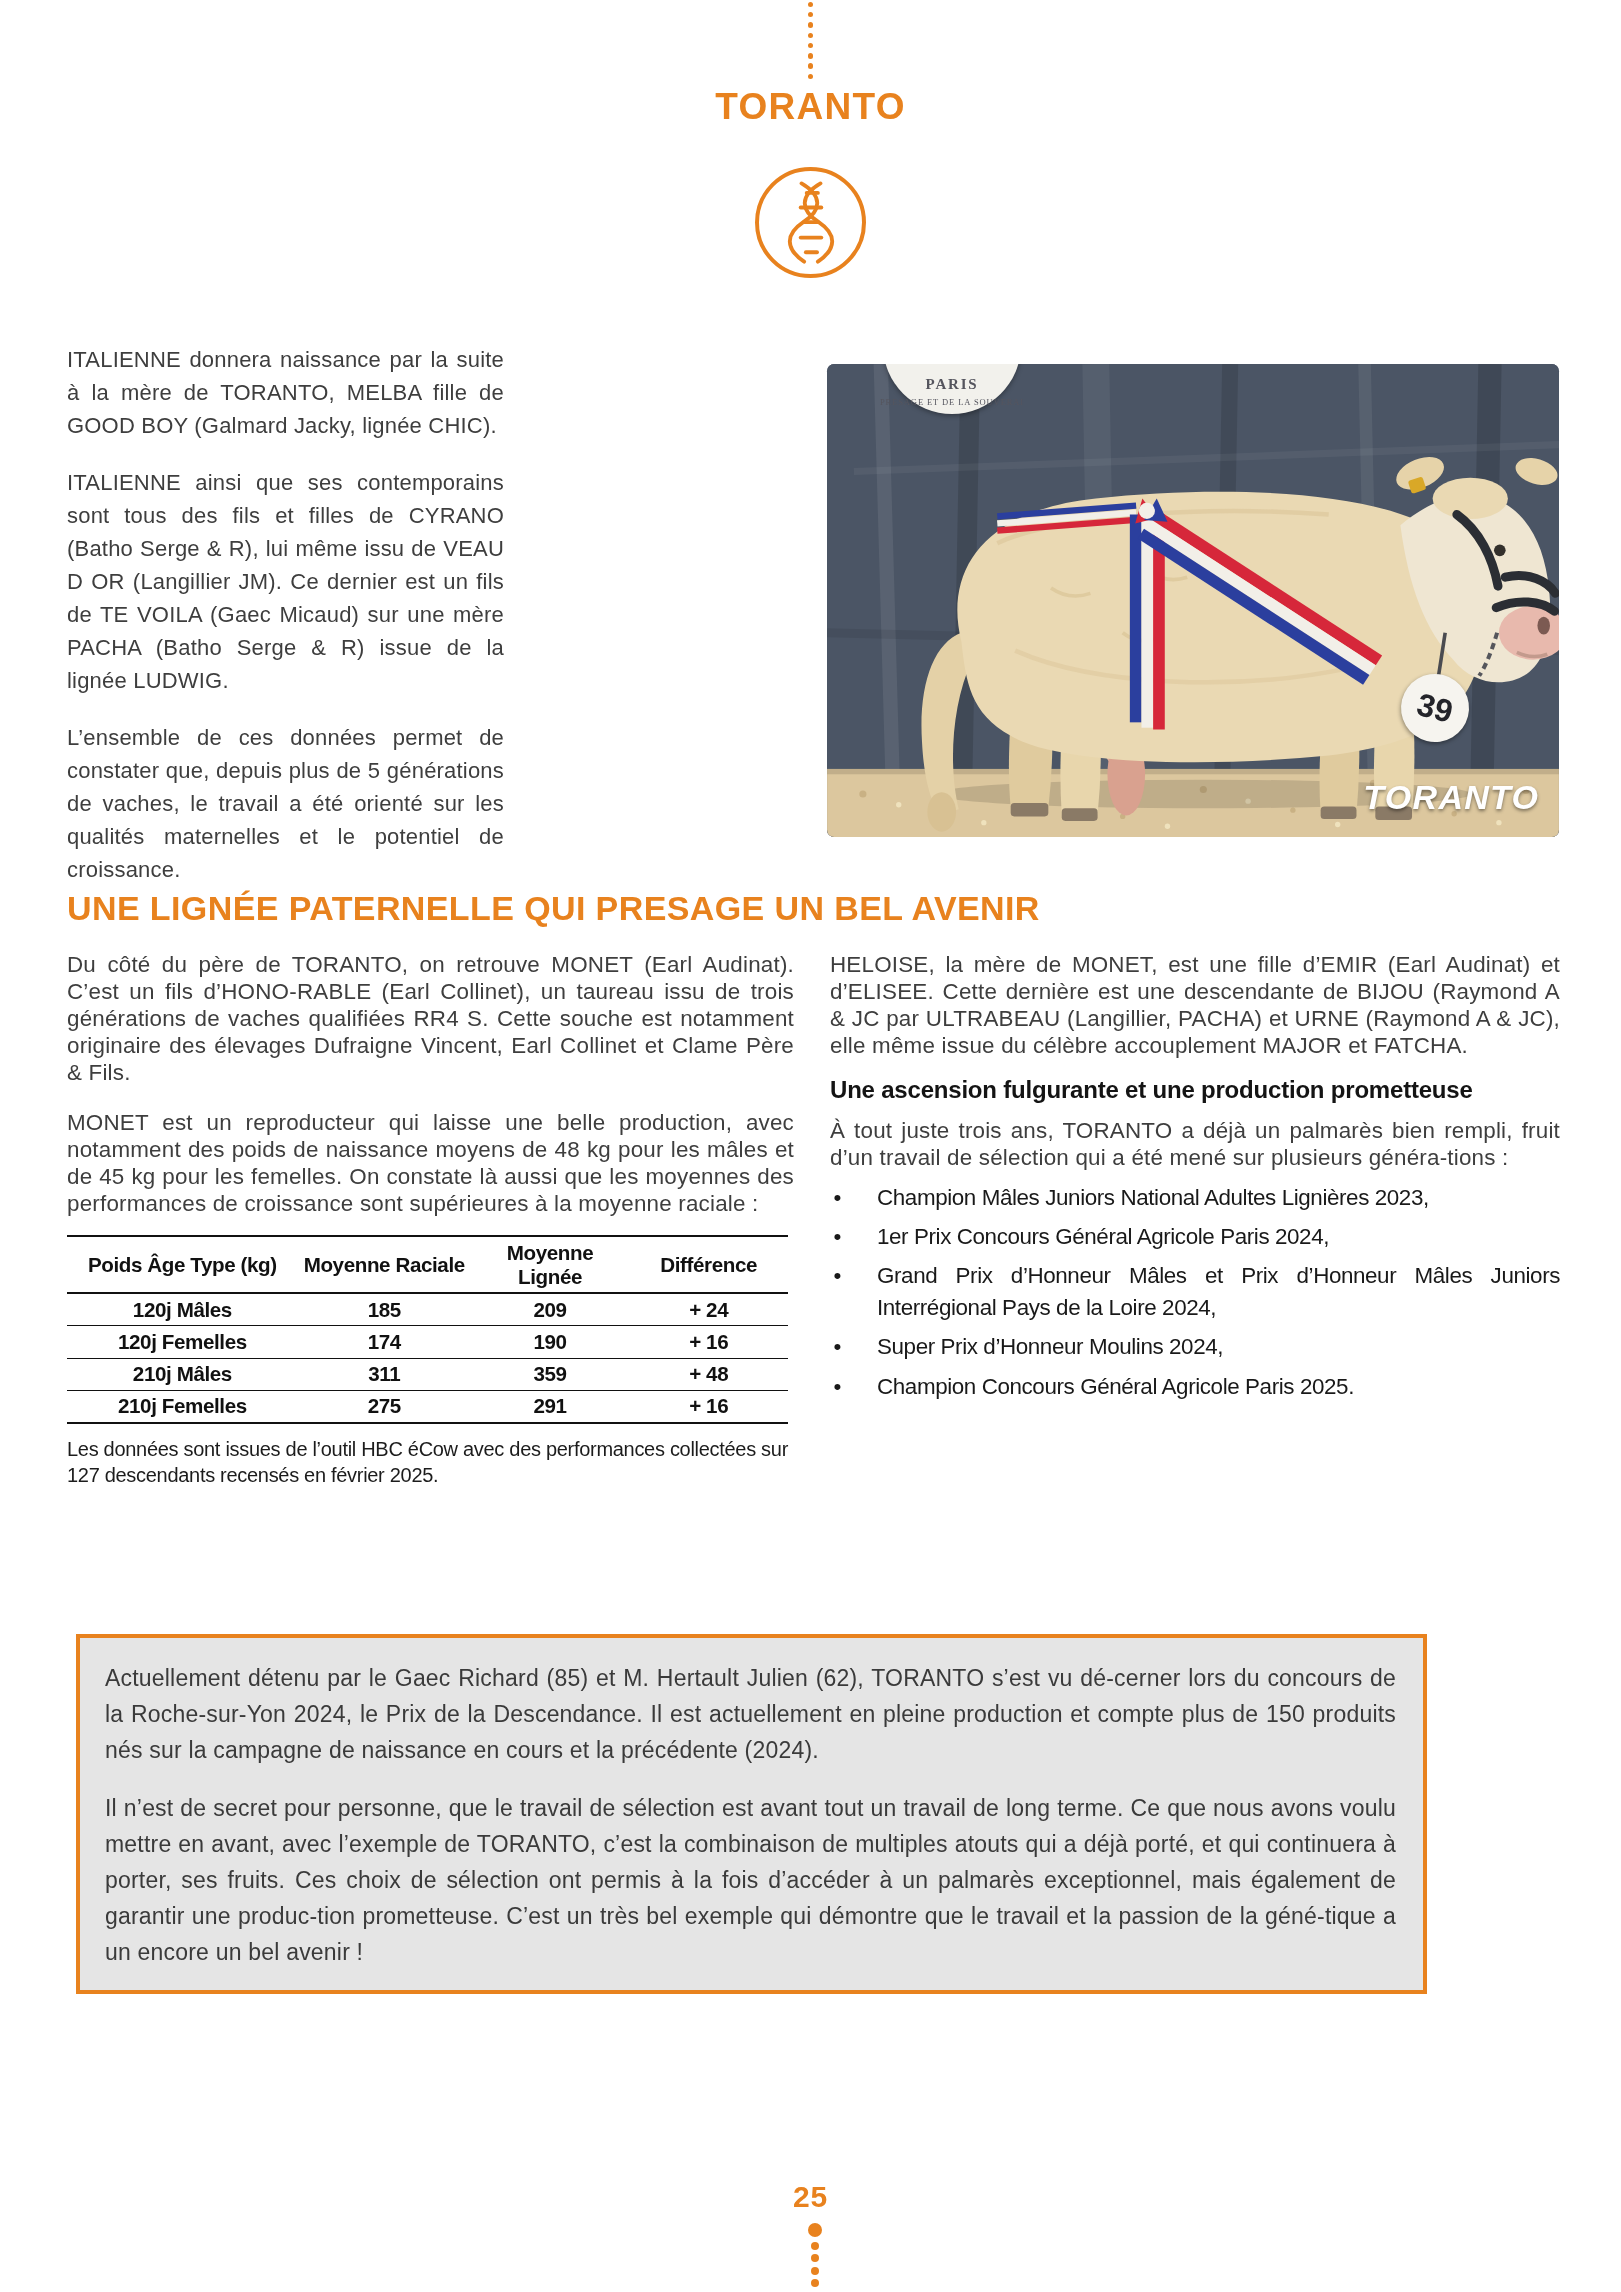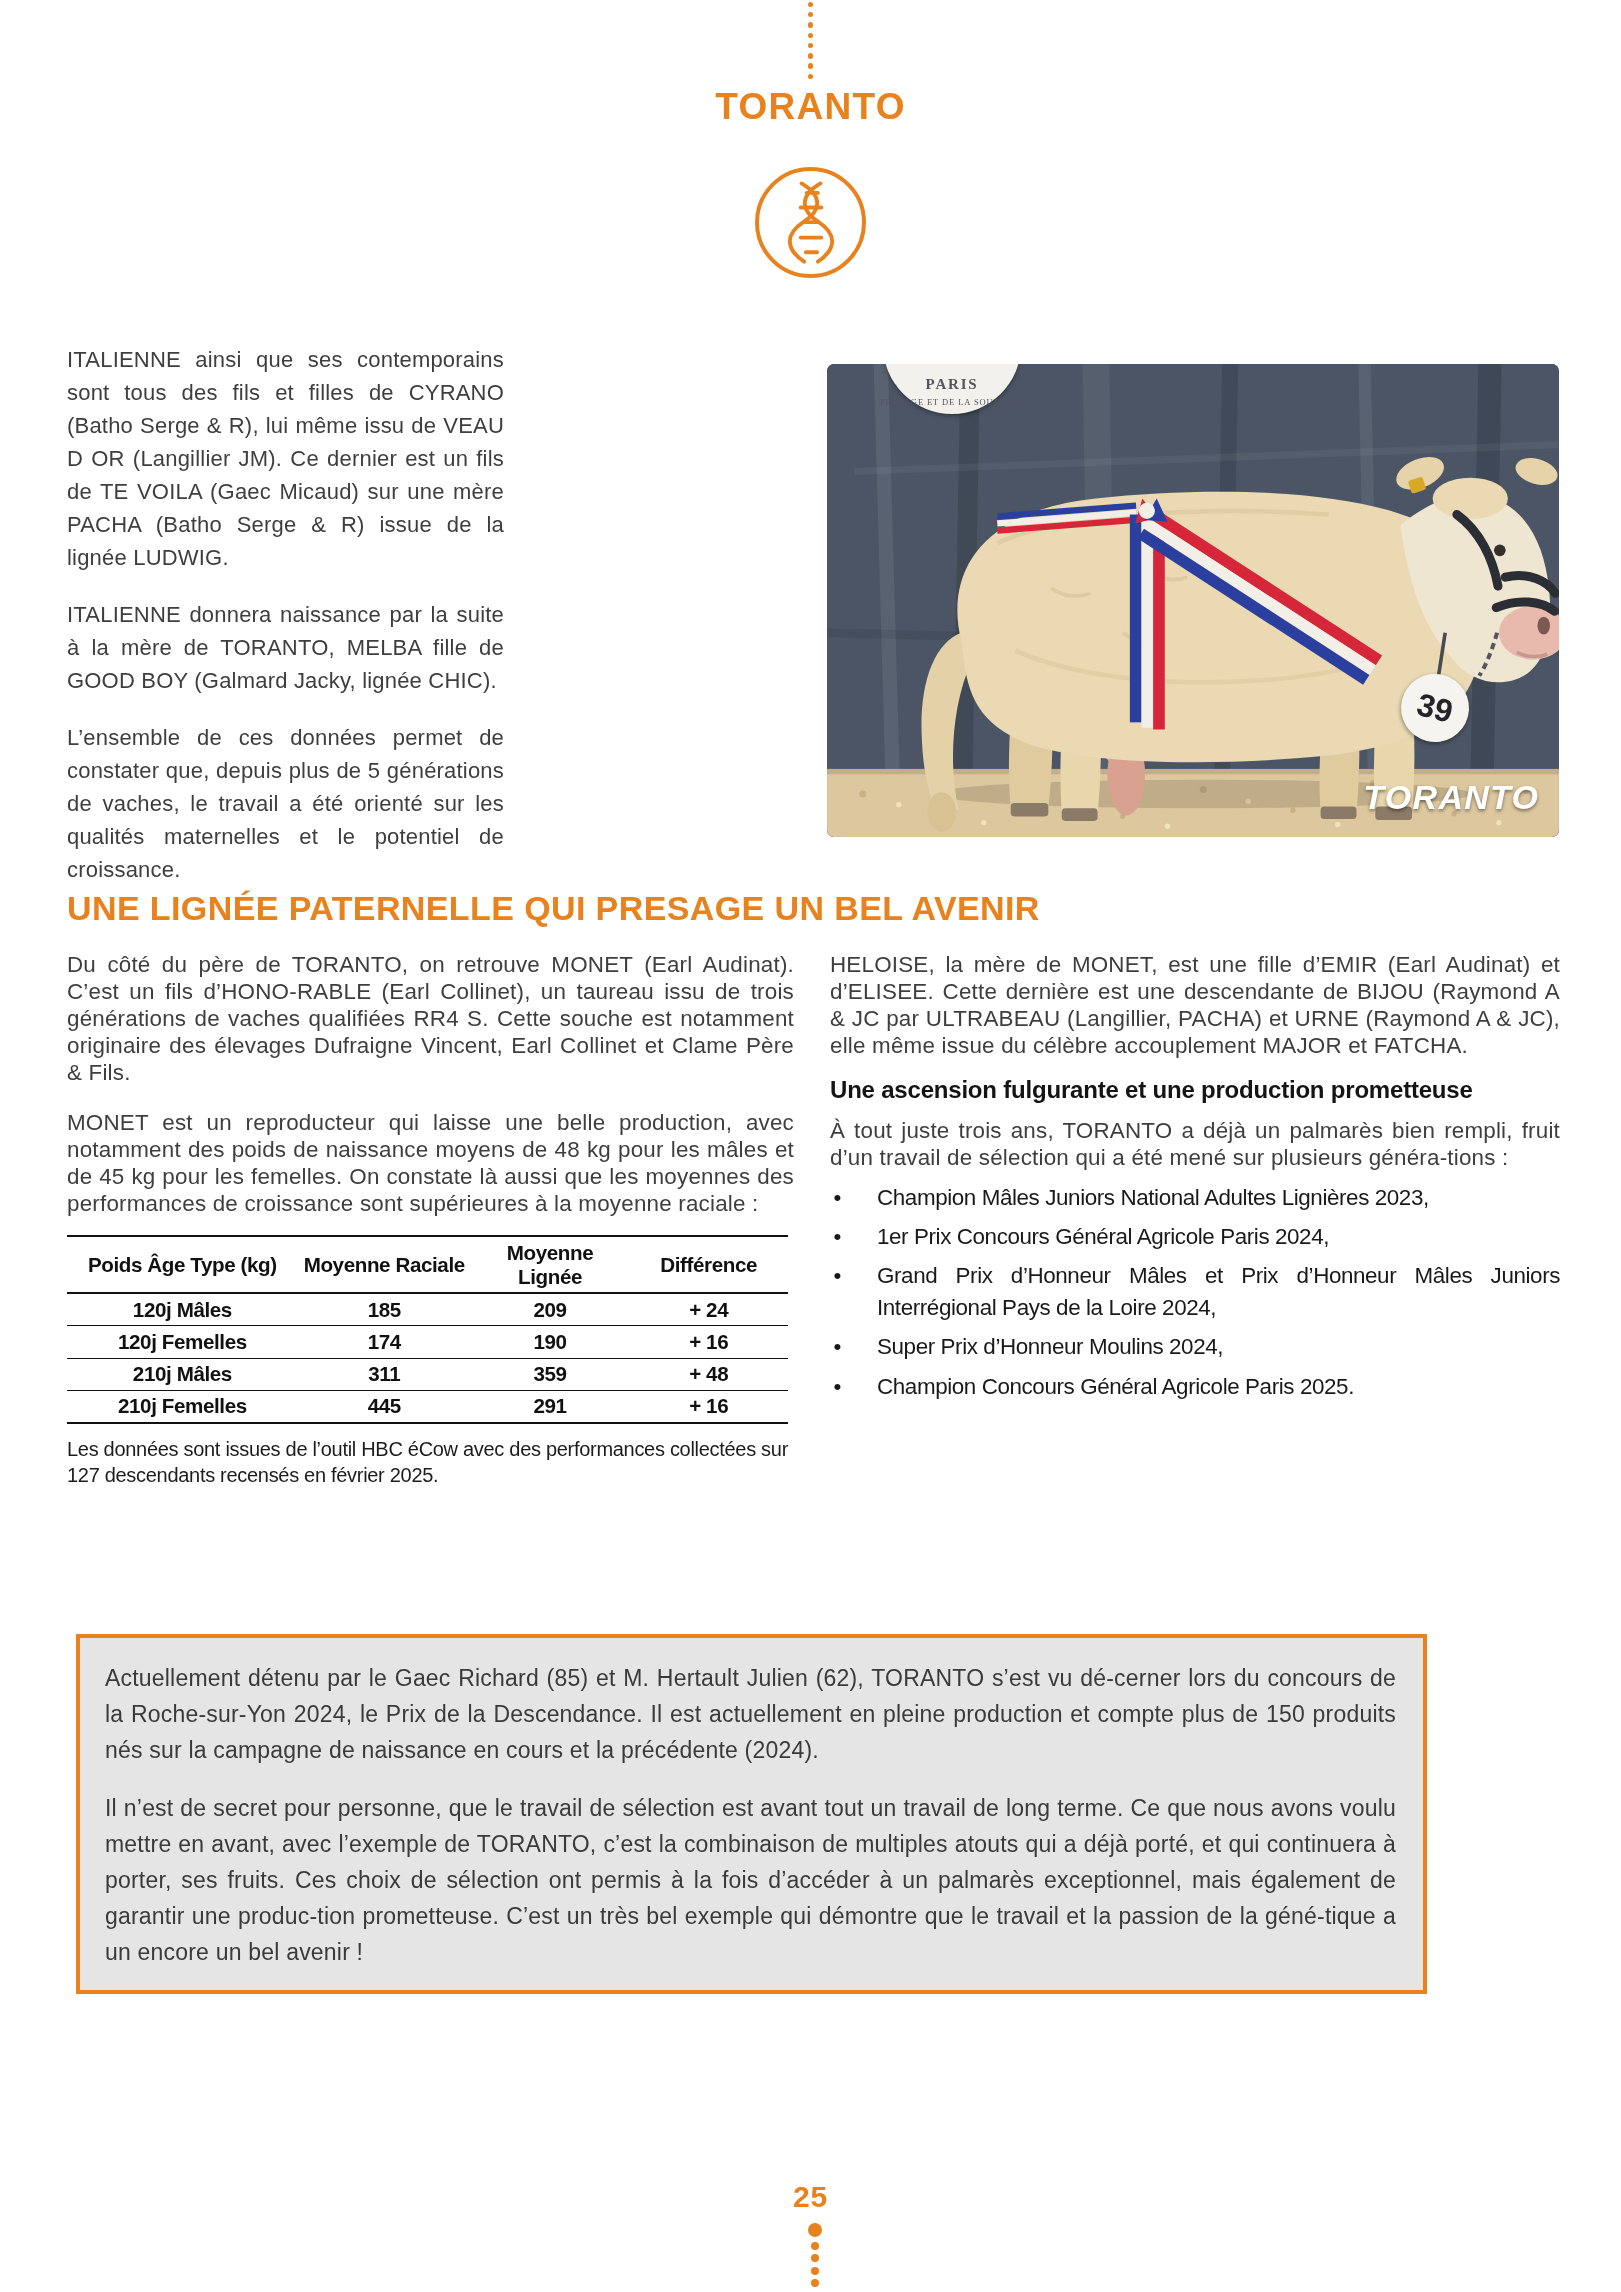--- a/index.html
+++ b/index.html
@@ -134,22 +134,22 @@
       <path d="M19 4 C 43 18, 43 35, 21 49 C 0 63, 0 80, 22 95" stroke="#e8821e" stroke-width="4.5" stroke-linecap="round"></path>
       <path d="M25 15 L38 15" stroke="#e8821e" stroke-width="4.5" stroke-linecap="round"></path>
       <path d="M18 32 L42 32" stroke="#e8821e" stroke-width="4.5" stroke-linecap="round"></path>
       <path d="M22 49 L38 49" stroke="#e8821e" stroke-width="4.5" stroke-linecap="round"></path>
       <path d="M18 67 L42 67" stroke="#e8821e" stroke-width="4.5" stroke-linecap="round"></path>
       <path d="M24 84 L37 84" stroke="#e8821e" stroke-width="4.5" stroke-linecap="round"></path>
     </svg>
   </div>
 
   <div class="intro-col">
+    <p class="body-p">ITALIENNE donnera naissance par la suite à la mère de TORANTO, MELBA fille de GOOD BOY (Galmard Jacky, lignée CHIC).</p>
     <p class="body-p">ITALIENNE ainsi que ses contemporains sont tous des fils et filles de CYRANO (Batho Serge &amp; R), lui même issu de VEAU D OR (Langillier JM). Ce dernier est un fils de TE VOILA (Gaec Micaud) sur une mère PACHA (Batho Serge &amp; R) issue de la lignée LUDWIG.</p>
-    <p class="body-p">ITALIENNE donnera naissance par la suite à la mère de TORANTO, MELBA fille de GOOD BOY (Galmard Jacky, lignée CHIC).</p>
     <p class="body-p">L’ensemble de ces données permet de constater que, depuis plus de 5 générations de vaches, le travail a été orienté sur les qualités maternelles et le potentiel de croissance.</p>
   </div>
 
   <div class="photo">
     <svg width="732" height="473" viewBox="0 0 817 528">
 
       <rect x="0" y="0" width="817" height="528" fill="#4b5565"></rect>
       <path d="M60 0 L75 528" stroke="rgba(255,255,255,0.08)" stroke-width="16"></path>
       <path d="M160 0 L150 528" stroke="rgba(0,0,0,0.14)" stroke-width="22"></path>
       <path d="M300 0 L310 528" stroke="rgba(255,255,255,0.06)" stroke-width="30"></path>
@@ -284,21 +284,21 @@
           <td>+ 16</td>
         </tr>
         <tr>
           <td>210j Mâles</td>
           <td>311</td>
           <td>359</td>
           <td>+ 48</td>
         </tr>
         <tr>
           <td>210j Femelles</td>
-          <td>445</td>
+          <td>275</td>
           <td>291</td>
           <td>+ 16</td>
         </tr>
       </tbody>
     </table>
     <p class="table-caption">Les données sont issues de l’outil HBC éCow avec des performances collectées sur 127 descendants recensés en février 2025.</p>
   </div>
 
   <div class="col-right">
     <p class="col-p" style="margin-bottom:16px;">HELOISE, la mère de MONET, est une fille d’EMIR (Earl Audinat) et d’ELISEE. Cette dernière est une descendante de BIJOU (Raymond A &amp; JC par ULTRABEAU (Langillier, PACHA) et URNE (Raymond A &amp; JC), elle même issue du célèbre accouplement MAJOR et FATCHA.</p>

